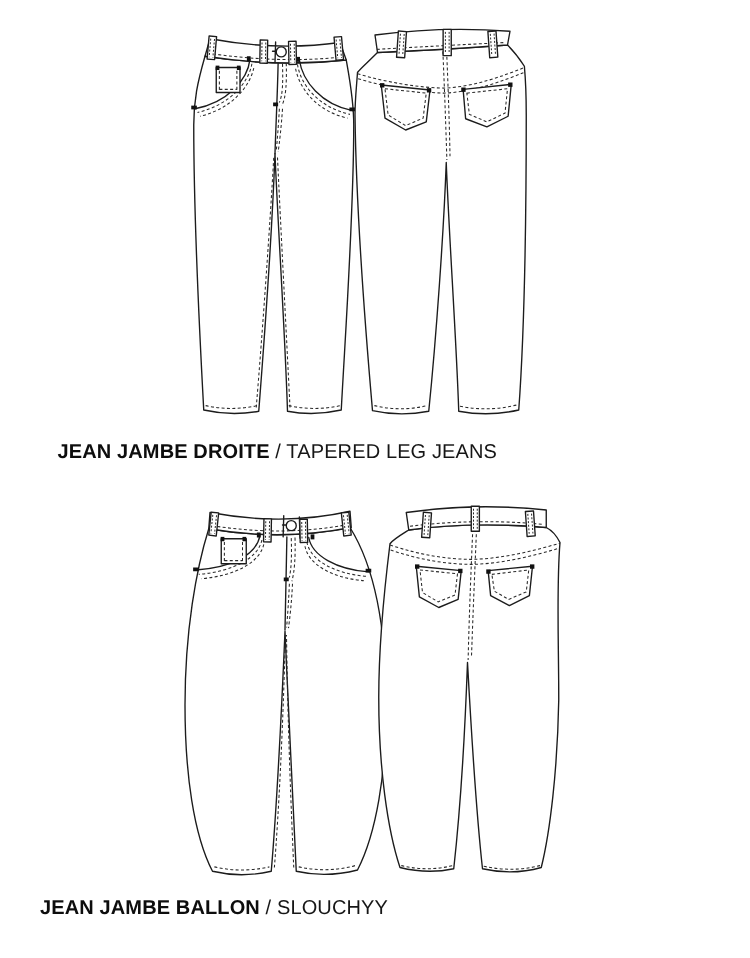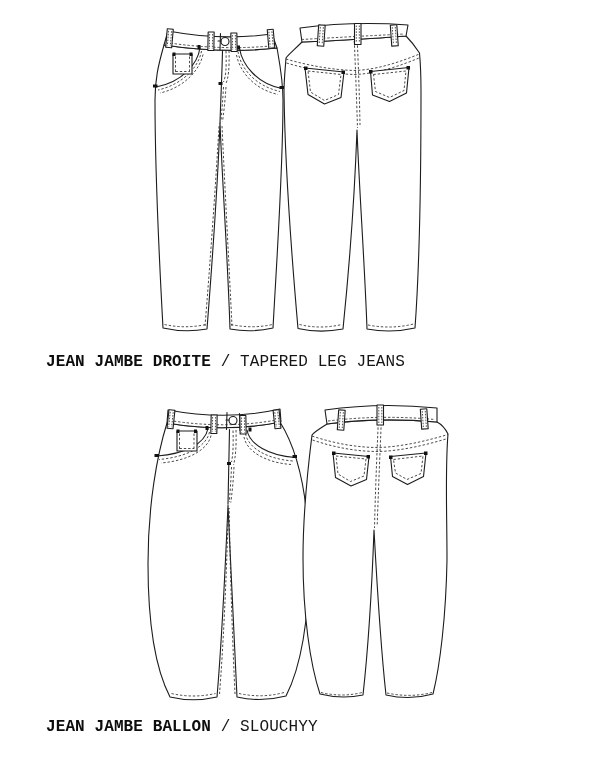--- a/index.html
+++ b/index.html
@@ -1,20 +1,20 @@
 <!DOCTYPE html>
 <html><head>
 <meta charset="utf-8">
 <style>
   html,body{margin:0;padding:0;background:#ffffff;}
   .sheet{
     position:relative;
     width:600px;height:766px;
     background:#ffffff;
-    font-family:Liberation Mono, monospace;
+    font-family:Liberation Sans, sans-serif;
     overflow:hidden;
   }
   .fig{position:absolute;}
   .fig svg{display:block;}
   
   .w{fill:#ffffff;stroke:#1c1c1c;stroke-width:1.1;stroke-linejoin:round;stroke-linecap:round;}
   .o{fill:none;stroke:#1c1c1c;stroke-width:1.1;stroke-linejoin:round;stroke-linecap:round;}
   .s{fill:none;stroke:#2a2a2a;stroke-width:.85;stroke-dasharray:2.4 1.9;stroke-linecap:butt;}
   .s2{fill:none;stroke:#2a2a2a;stroke-width:.8;stroke-dasharray:1.6 1.3;}
   .t{fill:#111;stroke:none;}
@@ -252,19 +252,19 @@
           <line class="s2" x1="81.8" y1="7" x2="81.8" y2="23"></line>
         </g>
       <g transform="rotate(-4 124 19)">
           <rect class="w" x="121" y="9" width="6.5" height="20"></rect>
           <line class="s2" x1="122.8" y1="11" x2="122.8" y2="27"></line>
           <line class="s2" x1="125.8" y1="11" x2="125.8" y2="27"></line>
         </g>
     </svg>
   </div>
 
-  <div class="caption" style="left:46px;top:718px">
+  <div class="caption" style="left:32px;top:718px">
     <span class="fr">JEAN JAMBE BALLON</span>
     <span class="sep">/</span>
     <span class="en">SLOUCHYY</span>
   </div>
 
 </div>
 
 </body></html>

